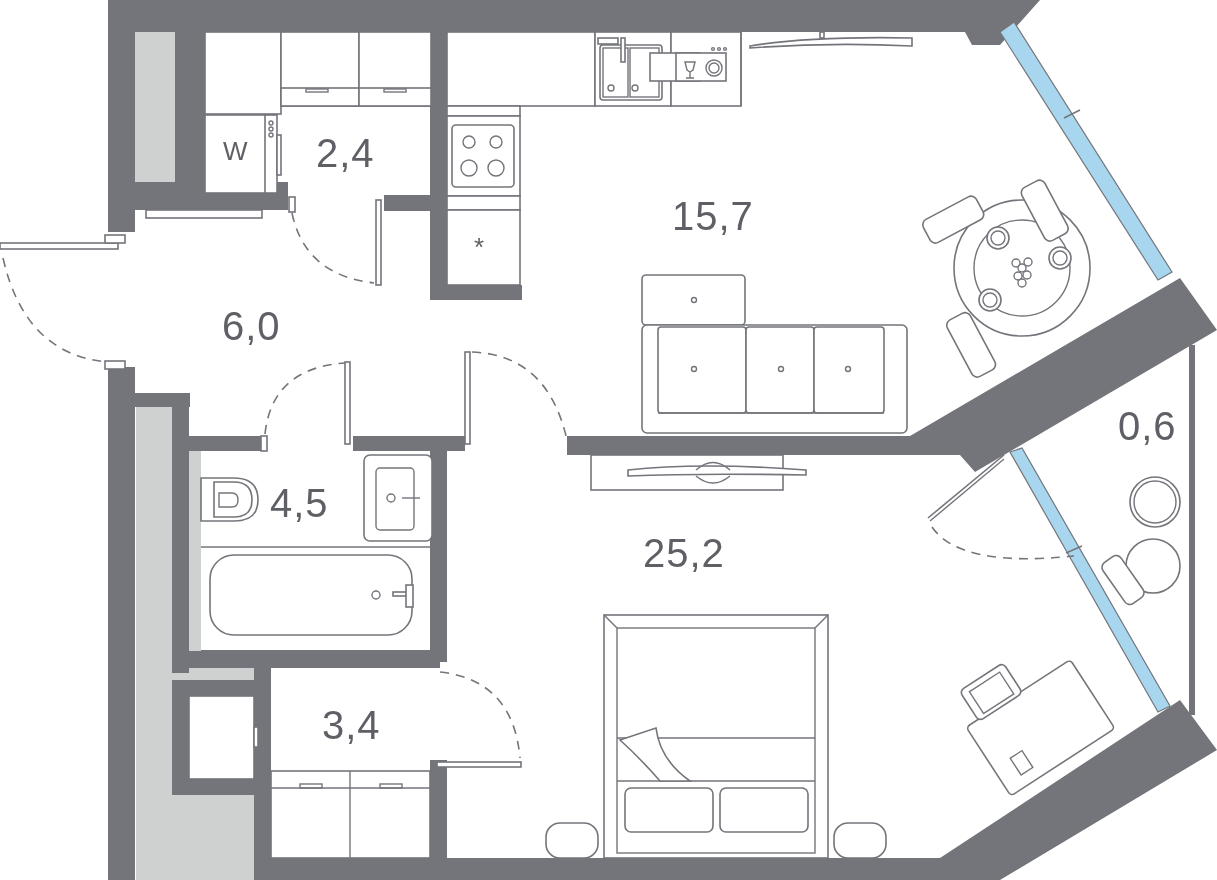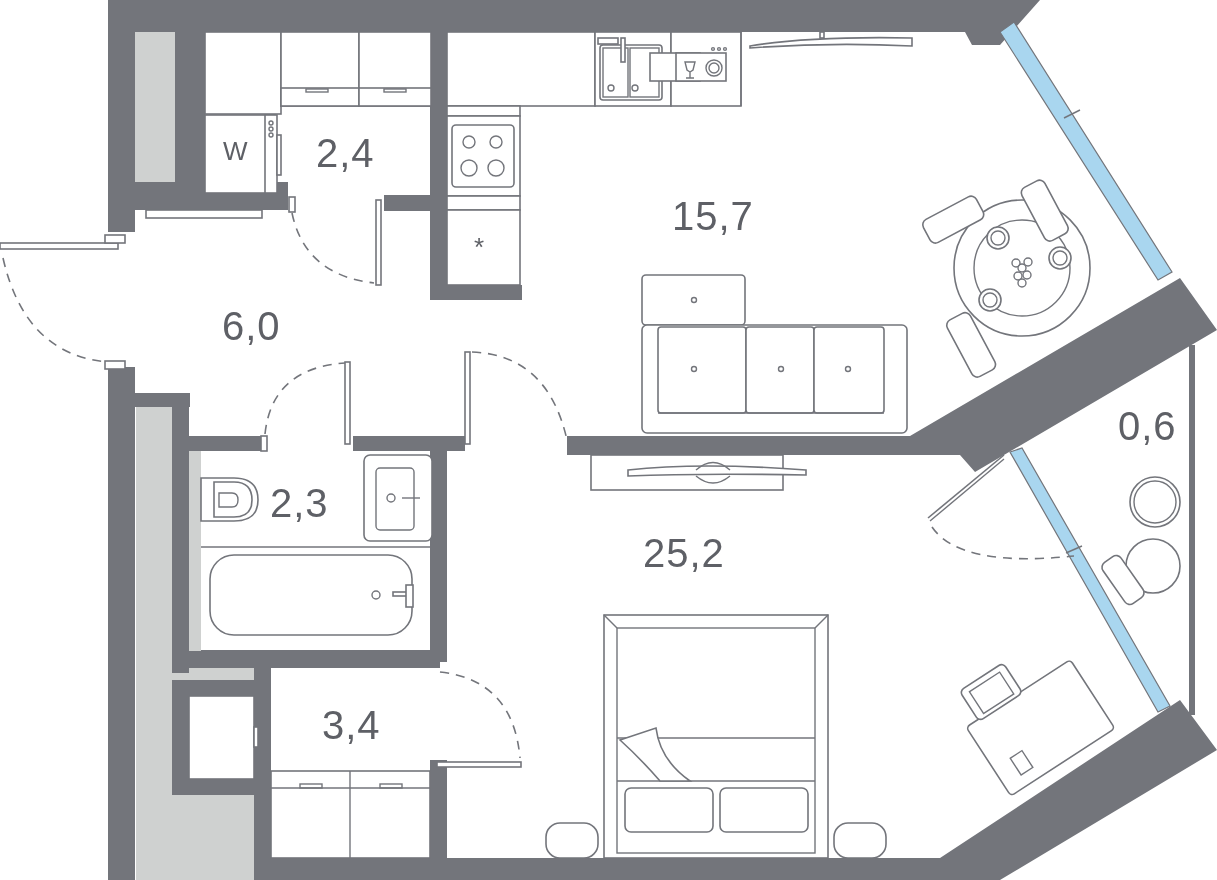--- a/index.html
+++ b/index.html
@@ -246,15 +246,15 @@
   </g>
 </svg>
 
 <div class="label small" style="left:223px; top:138px;">W</div>
 <div class="label small" style="left:474px; top:234px;">*</div>
 
 <div class="label" style="left:316px; top:133px;">2,4</div>
 <div class="label" style="left:672px; top:196px;">15,7</div>
 <div class="label" style="left:222px; top:306px;">6,0</div>
 <div class="label" style="left:1090px; top:406px;margin-left:28px;">0,6</div>
-<div class="label" style="left:270px; top:483px;">2,3</div>
+<div class="label" style="left:270px; top:483px;">4,5</div>
 <div class="label" style="left:643px; top:533px;">25,2</div>
 <div class="label" style="left:322px; top:705px;">3,4</div>
 
 </body></html>

